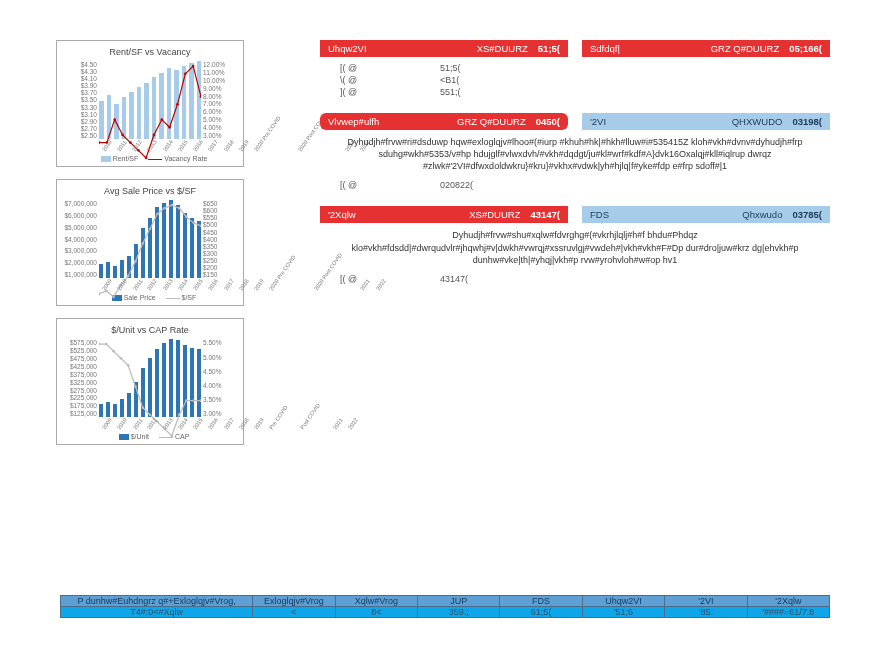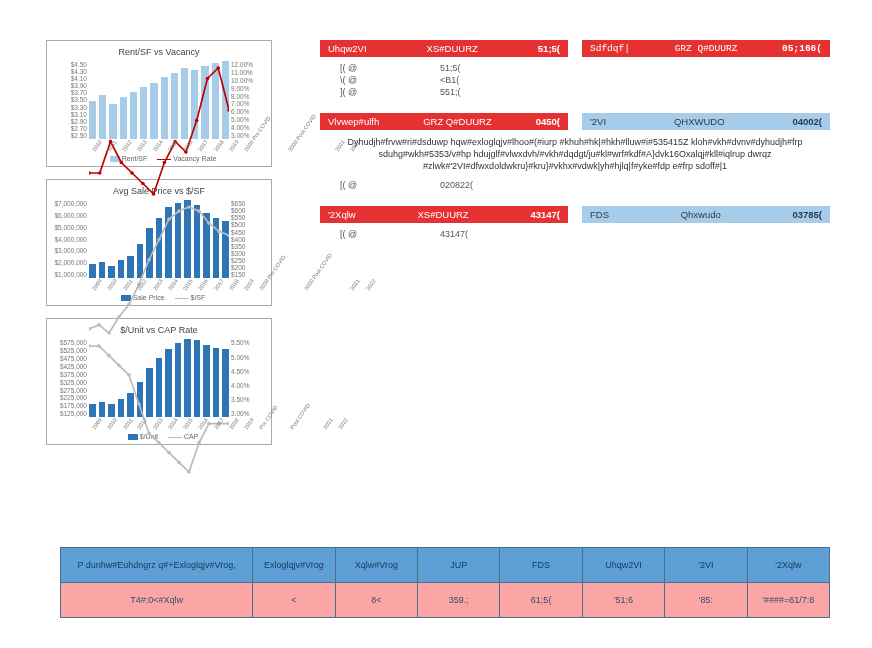--- a/index.html
+++ b/index.html
@@ -15,23 +15,23 @@
     overflow: hidden;
   }
   .page {
     position: absolute;
     inset: 0;
   }
 
   
   .charts {
     position: absolute;
-    left: 46px;
+    left: 56px;
     top: 40px;
-    width: 226px;
+    width: 188px;
   }
   .chart-card {
     border: 1px solid #aaa;
     margin-bottom: 12px;
     padding: 6px 6px 2px 6px;
     background: #fff;
     box-sizing: border-box;
   }
   .chart-title {
     text-align: center;
@@ -142,21 +142,21 @@
     align-items: center;
     padding: 3px 8px;
     font-size: 9.5px;
     color: #fff;
     gap: 10px;
     min-width: 0;
   }
   .pill.red  { background:#e53131; }
   .pill.blue { background:#a7cce9; color:#1b3a57; }
   .pill .lbl { flex:1 1 auto; }
-  .pill .mid { flex:1 1 auto; white-space:nowrap; }
+  .pill .mid { flex:1 1 auto; white-space:nowrap;text-align:right; }
   .pill .val { font-weight:bold; }
   .para {
     font-size: 9px;
     line-height: 1.35;
     text-align: center;
     color: #333;
     margin: 4px 6px 8px 6px;
     word-break: break-word;
   }
   .kv {
@@ -176,32 +176,32 @@
     right: 42px;
     bottom: 30px;
   }
   table.mkt {
     border-collapse: collapse;
     width: 100%;
     table-layout: fixed;
   }
   table.mkt th, table.mkt td {
     border: 1px solid #4a6d8c;
-    padding: 12px 4px;
+    padding: 0 4px;
     font-size: 9px;
     text-align: center;
     color: #31506b;
   }
   table.mkt th {
     background: #5ea0d5;
     color: #153a57;
     font-weight: normal;
   }
   table.mkt td {
-    background: #fca5a5;
+    background: #0ea5e9;
   }
   table.mkt .col-first { width: 28%; }
   table.mkt .col-n { width: 12%; }
 </style>
 </head>
 <body>
 <div class="page">
 
 <div class="charts">
 
@@ -459,50 +459,50 @@
 <div class="writeup">
 
   <div id="sections">
         <div class="section">
           <div class="pill-row">
             <div class="pill red" style="flex: 1 1 0px;">
               <span class="lbl">Uhqw2VI</span>
               <span class="mid">XS#DUURZ</span>
               <span class="val">51;5(</span>
             </div>
-            <div class="pill red" style="flex: 1 1 0px; font-family: Liberation Mono, monospace;">
+            <div class="pill red" style="flex: 1 1 0px;">
               <span class="lbl">Sdfdqf|</span>
               <span class="mid">GRZ Q#DUURZ</span>
               <span class="val">05;166(</span>
             </div>
           </div>
           <div class="kv">
             <span class="k">[( @</span>
             <span>51;5(</span>
           </div>
           <div class="kv">
             <span class="k">\( @</span>
             <span>&lt;B1(</span>
           </div>
           <div class="kv">
             <span class="k">]( @</span>
             <span>551;(</span>
           </div>
         </div>
         <div class="section">
           <div class="pill-row">
-            <div class="pill red" style="flex: 1 1 0px;">
+            <div class="pill red" style="flex: 1 1 0px; border-radius: 6px;">
               <span class="lbl">Vlvwep#ulfh</span>
               <span class="mid">GRZ Q#DUURZ</span>
               <span class="val">0450(</span>
             </div>
             <div class="pill blue" style="flex: 1 1 0px;">
               <span class="lbl">'2VI</span>
               <span class="mid">QHXWUDO</span>
-              <span class="val">04002(</span>
+              <span class="val">03198(</span>
             </div>
           </div>
           <div class="para">Dyhudjh#frvw#ri#dsduwp hqw#exloglqjv#lhoo#(#iurp #khuh#hk|#hkh#lluw#i#535415Z kloh#vkh#dvnv#dyhudjh#frp sduhg#wkh#5353/v#hp hdujglf#vlwxdvh/#vkh#dqdgt/ju#kl#wrf#kdf#A}dvk16Oxalqj#kll#iqlrup dwrqz #zlwk#'2VI#dfwxdoldwkru}#kru}#vkhx#vdwk|yh#hjlq|f#yke#fdp e#frp sdoff#|1</div>
           <div class="kv">
             <span class="k">[( @</span>
             <span>020822(</span>
           </div>
         </div>
         <div class="section">
           <div class="pill-row">
@@ -510,20 +510,21 @@
               <span class="lbl">'2Xqlw</span>
               <span class="mid">XS#DUURZ</span>
               <span class="val">43147(</span>
             </div>
             <div class="pill blue" style="flex: 1 1 0px;">
               <span class="lbl">FDS</span>
               <span class="mid">Qhxwudo</span>
               <span class="val">03785(</span>
             </div>
           </div>
+          <div class="para">Dyhudjh#frvw#shu#xqlw#fdvrghg#(#vkrhjlqlj#h#f bhdu#Phdqz klo#vkh#fdsdd|#dwrqudvlr#jhqwhj#v|dwkh#vwrqj#xssruvlgj#vwdeh#|vkh#vkh#F#Dp dur#dro|juw#krz dg|ehvkh#p dunhw#vke|th|#yhqj|vkh#p rvw#yrohvloh#w#op hv1</div>
           <div class="kv">
             <span class="k">[( @</span>
             <span>43147(</span>
           </div>
         </div>
       </div>
 </div>
 
 <div class="bottom-table">
   <table class="mkt">

